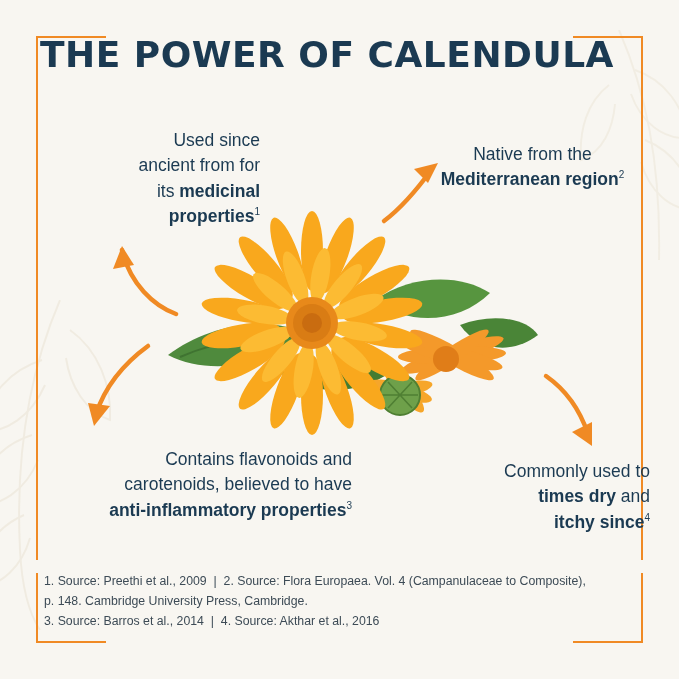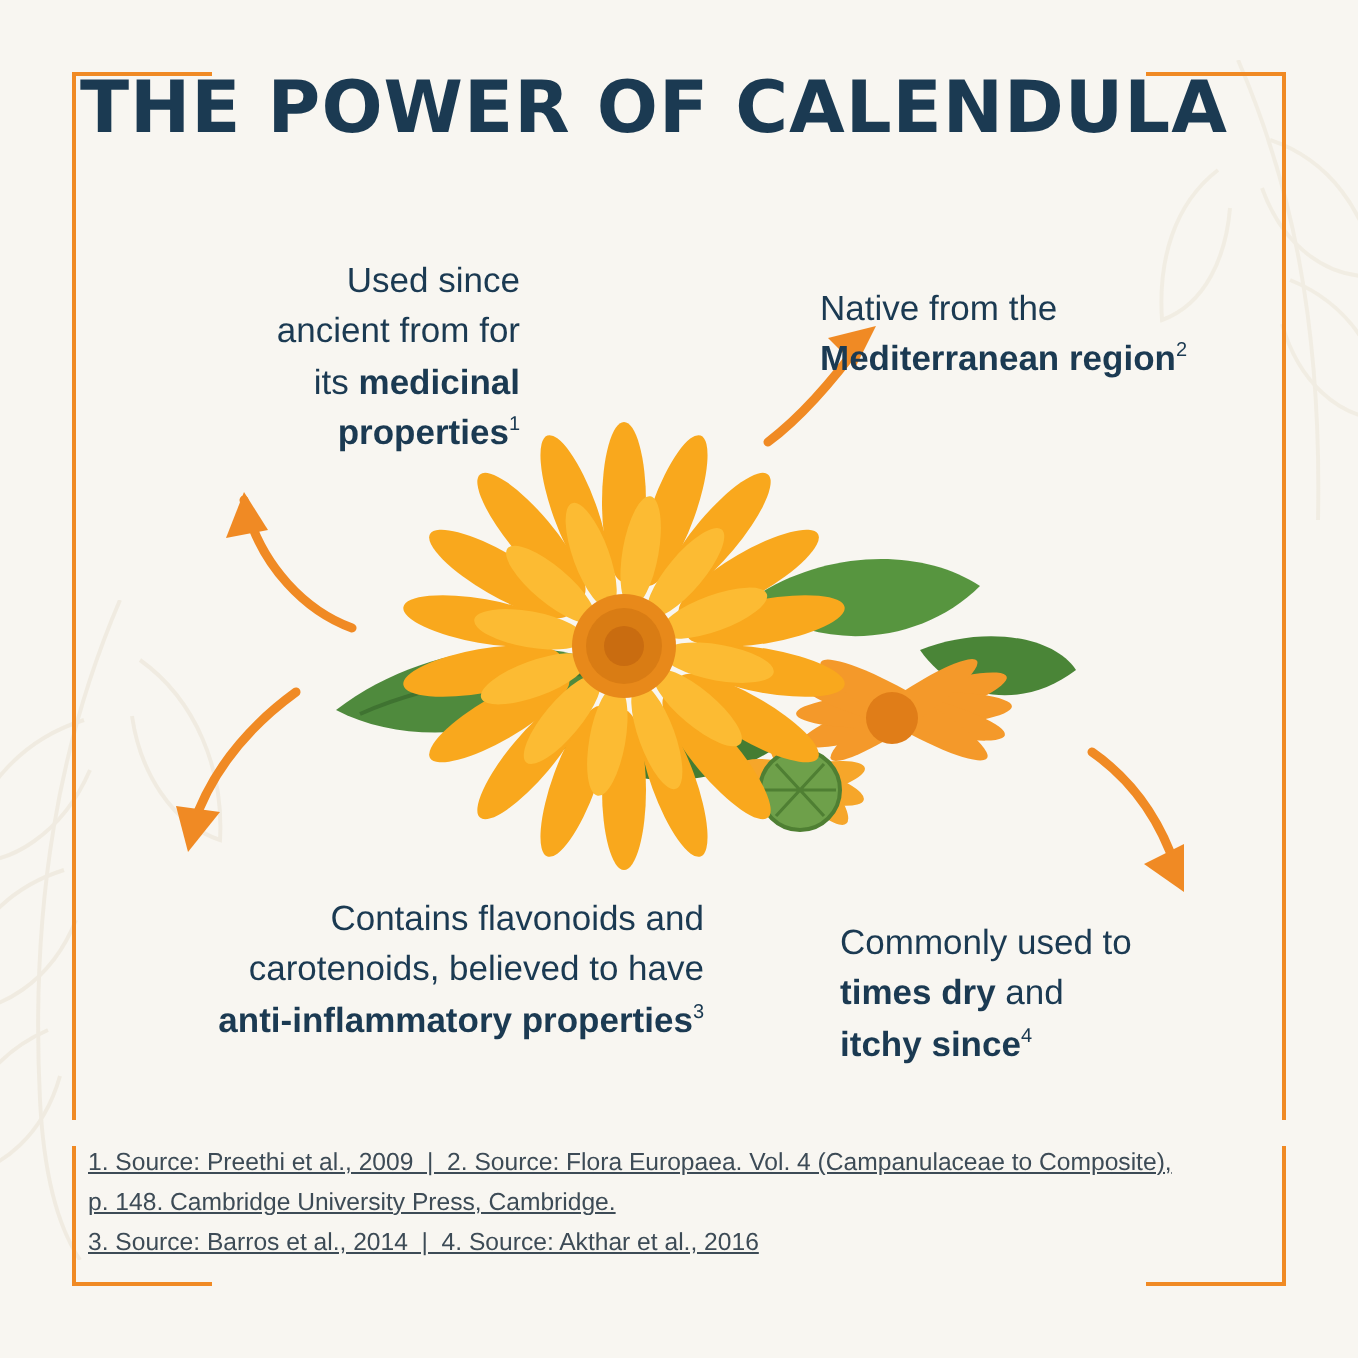--- a/index.html
+++ b/index.html
@@ -94,33 +94,33 @@
   .c-topleft {
     left: 50px;
     top: 128px;
     width: 210px;
     text-align: right;
   }
   .c-topright {
     left: 410px;
     top: 142px;
     width: 245px;
-    text-align: left;
+    text-align: center;
   }
   .c-bottomleft {
     left: 62px;
     top: 447px;
     width: 290px;
     text-align: right;
   }
   .c-bottomright {
     left: 420px;
     top: 459px;
     width: 230px;
-    text-align: left;
+    text-align: right;
   }
 
   .arrow {
     position: absolute;
     pointer-events: none;
   }
 
   .flower {
     position: absolute;
     left: 160px;
@@ -131,21 +131,21 @@
 
   .sources {
     position: absolute;
     left: 44px;
     top: 572px;
     width: 590px;
     color: #3d4b56;
     font-size: 12.3px;
     line-height: 1.62;
   }
-  .sources div { white-space: pre-wrap; text-decoration: underline; }
+  .sources div { white-space: pre-wrap; }
 </style>
 </head>
 <body>
 
 <div class="infographic">
 
   <svg class="bg-leaf bg-leaf-left" width="150" height="330" viewBox="0 0 150 330">
     <g fill="none" stroke="#e9e2d2" stroke-width="2">
       <path d="M90 0 C60 70 45 150 50 250 C52 290 60 315 70 330"></path>
       <path d="M72 60 C40 70 18 95 10 130 C35 135 62 115 75 85"></path>

